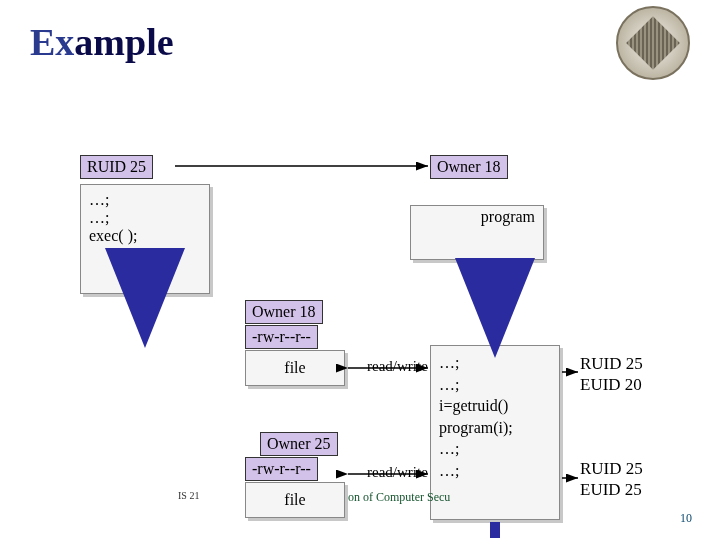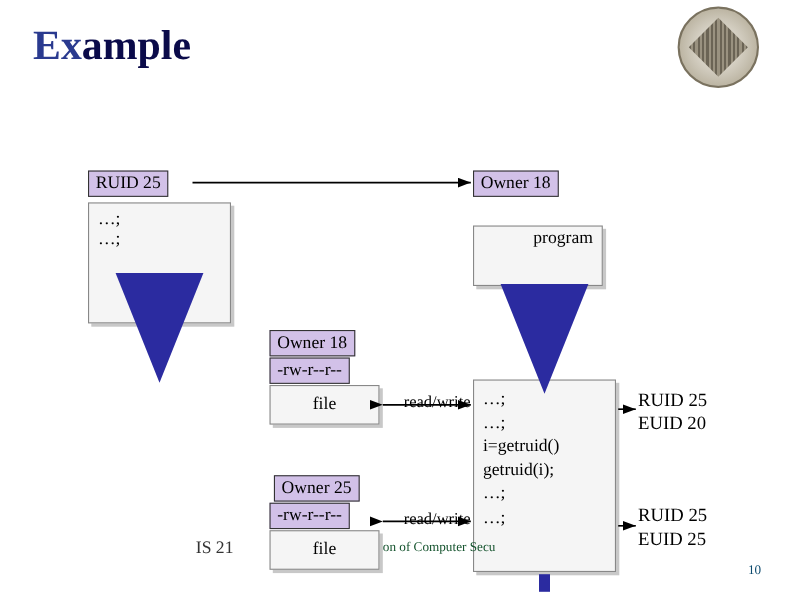--- a/index.html
+++ b/index.html
@@ -13,41 +13,41 @@
 
   .box { position: absolute; }
   .panel { background: #f5f5f5; border: 1px solid #888; box-shadow: 3px 3px 0 #c8c8c8; padding: 6px 8px; }
   .hdr { background: #d2c1e8; border: 1px solid #333; padding: 2px 6px; font-size: 16px; position: absolute; }
 
   .ruid-box { left: 80px; top: 155px; }
   .process1 { left: 80px; top: 184px; width: 130px; height: 110px; }
 
   .owner-head { left: 430px; top: 155px; }
   .owner-head2 { left: 430px; top: 180px; }
-  .program { left: 430px; top: 205px; width: 118px; height: 55px; padding-left: 11px; }
+  .program { left: 410px; top: 205px; width: 134px; height: 55px; padding-left: 11px; }
   .program-label { position: absolute; right: 8px; top: 2px; }
 
   .f1head1 { left: 245px; top: 300px; }
   .f1head2 { left: 245px; top: 325px; }
   .file1 { left: 245px; top: 350px; width: 100px; height: 36px; display: flex; align-items: center; justify-content: center; }
 
-  .f2head1 { left: 249px; top: 432px; }
+  .f2head1 { left: 260px; top: 432px; }
   .f2head2 { left: 245px; top: 457px; }
   .file2 { left: 245px; top: 482px; width: 100px; height: 36px; display: flex; align-items: center; justify-content: center; }
 
   .process2 { left: 430px; top: 345px; width: 130px; height: 175px; padding: 6px 8px; line-height: 1.35; }
 
   .rw1 { position: absolute; left: 367px; top: 358px; font-size: 15px; }
   .rw2 { position: absolute; left: 367px; top: 464px; font-size: 15px; }
 
   .rightlbl { position: absolute; left: 580px; font-size: 17px; line-height: 1.25; }
   .rl1 { top: 353px; }
   .rl2 { top: 458px; }
 
-  .footer-left { position: absolute; left: 178px; top: 490px; font-size: 16px; color: #333; }
+  .footer-left { position: absolute; left: 178px; top: 490px; font-size: 10px; color: #333; }
   .footer-mid { position: absolute; left: 348px; top: 490px; font-size: 12px; color: #14532d; }
   .pagenum { position: absolute; right: 28px; bottom: 14px; font-size: 12px; color: #0c4a6e; }
 
   svg.arrows { position: absolute; left: 0; top: 0; width: 720px; height: 540px; pointer-events: none; }
 </style>
 </head>
 <body>
 
 <div class="slide">
 
@@ -56,20 +56,21 @@
   </div>
 
   <div class="seal">
       <div class="seal-inner"></div>
     </div>
 
   <div class="hdr ruid-box">RUID 25</div>
   <div class="box panel process1">
     <div>…;</div>
     <div>…;</div>
+    <div>exec(  );</div>
   </div>
 
   <div class="hdr owner-head">Owner 18</div>
   <div class="box panel program">
     <span class="program-label">program</span>
   </div>
 
   <div class="hdr f1head1">Owner 18</div>
   <div class="hdr f1head2">-rw-r--r--</div>
   <div class="box panel file1">
@@ -81,21 +82,21 @@
   <div class="hdr f2head2">-rw-r--r--</div>
   <div class="box panel file2">
     <span>file</span>
   </div>
   <div class="rw2">read/write</div>
 
   <div class="box panel process2">
     <div>…;</div>
     <div>…;</div>
     <div>i=getruid()</div>
-    <div>getruid(i);</div>
+    <div>program(i);</div>
     <div>…;</div>
     <div>…;</div>
   </div>
 
   <div class="rightlbl rl1">
     <div>RUID 25</div>
     <div>EUID 20</div>
   </div>
   <div class="rightlbl rl2">
     <div>RUID 25</div>

